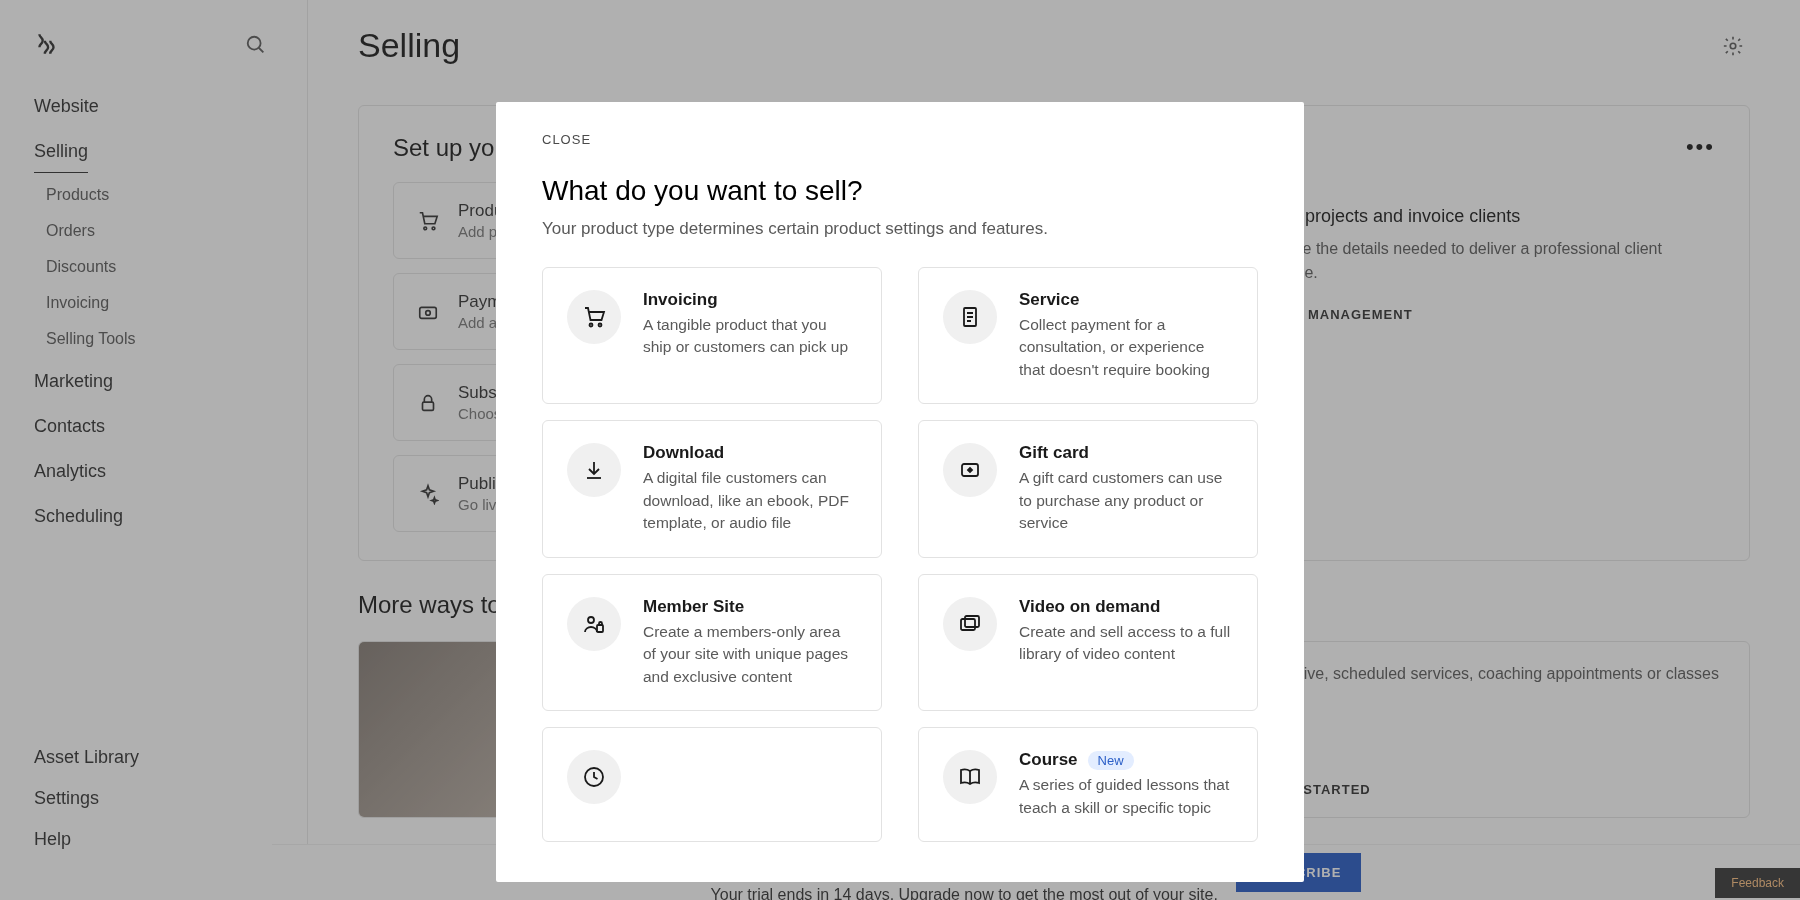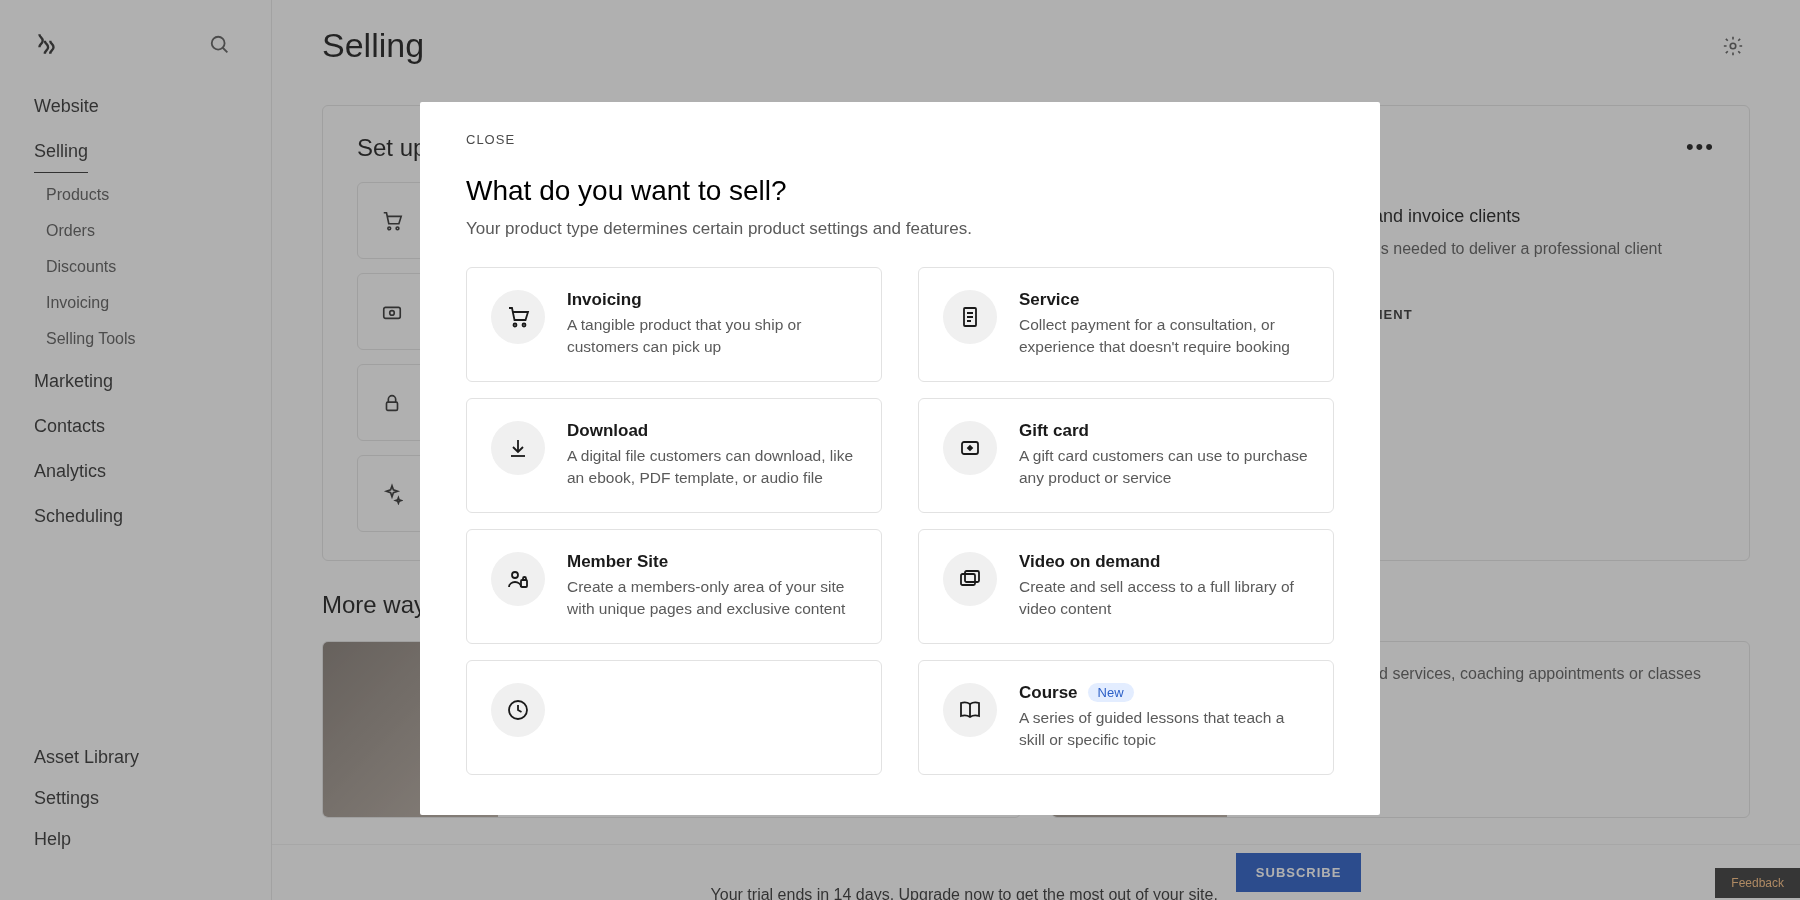--- a/index.html
+++ b/index.html
@@ -1,21 +1,21 @@
 <!DOCTYPE html>
 <html><head>
 <meta charset="utf-8">
 <style>
 * { margin: 0; padding: 0; box-sizing: border-box; font-family: -apple-system, BlinkMacSystemFont, "Segoe UI", Helvetica, Arial, sans-serif; }
 html, body { width: 1800px; height: 900px; overflow: hidden; background: #fff; }
 
 .app { display: flex; width: 100%; height: 100%; position: relative; }
 
 
-.sidebar { width: 272px; border-right: 1px solid #e6e6e6; display: flex; flex-direction: column; }
+.sidebar { width: 308px; border-right: 1px solid #e6e6e6; display: flex; flex-direction: column; }
 .sidebar-top { display: flex; justify-content: space-between; align-items: center; padding: 28px 34px 24px 34px; }
 .logo { width: 26px; height: 26px; }
 .search-btn { background: none; border: none; cursor: pointer; padding: 6px; }
 .nav { padding: 0 34px; display: flex; flex-direction: column; gap: 4px; }
 .nav-item { font-size: 18px; font-weight: 500; color: #1a1a1a; padding: 10px 0; cursor: pointer; }
 .nav-item.active { border-bottom: 1px solid #1a1a1a; display: inline-block; width: fit-content; }
 .subnav { padding-left: 12px; display: flex; flex-direction: column; }
 .subnav-item { font-size: 16px; color: #4a4a4a; padding: 9px 0; cursor: pointer; }
 .sidebar-bottom { margin-top: auto; padding: 0 34px 40px 34px; display: flex; flex-direction: column; }
 .sidebar-bottom .nav-item { font-size: 18px; font-weight: 500; }
@@ -52,21 +52,21 @@
 .card-link { font-size: 13px; font-weight: 600; letter-spacing: 1px; color: #1a1a1a; margin-top: auto; }
 
 
 .banner { position: absolute; left: 272px; right: 0; bottom: 0; height: 56px; display: flex; align-items: center; justify-content: center; gap: 18px; background: #fff; border-top: 1px solid #eee; }
 .banner-text { font-size: 16px; color: #1a1a1a; margin-top: 44px; }
 .subscribe-btn { background: #0f4ac0; color: #fff; border: none; padding: 12px 20px; font-size: 13px; font-weight: 600; letter-spacing: 1px; cursor: pointer; }
 .feedback-tab { position: absolute; right: 0; top: 868px; background: #222; color: #fdba74; font-size: 12px; padding: 8px 16px; writing-mode: horizontal-tb; }
 
 
 .overlay { position: absolute; inset: 0; background: rgba(80,80,80,0.45); display: flex; align-items: flex-start; justify-content: center; }
-.modal { background: #fff; width: 960px; margin-top: 102px; padding: 30px 46px 40px 46px; border-radius: 2px; }
+.modal { background: #fff; width: 808px; margin-top: 102px; padding: 30px 46px 40px 46px; border-radius: 2px; }
 .close-link { font-size: 13px; font-weight: 500; letter-spacing: 1px; color: #4a4a4a; cursor: pointer; }
 .modal-title { font-size: 28px; font-weight: 500; margin-top: 28px; }
 .modal-sub { font-size: 17px; color: #5a5a5a; margin-top: 12px; margin-bottom: 28px; }
 .type-grid { display: grid; grid-template-columns: 1fr 1fr; gap: 16px 36px; }
 .type-card { border: 1px solid #e2e2e2; border-radius: 6px; padding: 22px 24px; display: flex; gap: 22px; align-items: flex-start; cursor: pointer; }
 .type-icon { width: 54px; height: 54px; border-radius: 50%; background: #f0f0f0; display: flex; align-items: center; justify-content: center; flex-shrink: 0; color: #1a1a1a; }
 .type-text { flex: 1; }
 .type-title-row { display: flex; align-items: center; gap: 10px; }
 .type-title { font-size: 17px; font-weight: 600; color: #1a1a1a; }
 .badge { background: #e3edff; color: #2b5fc7; font-size: 13px; padding: 2px 10px; border-radius: 12px; font-weight: 500; text-align: center; }

